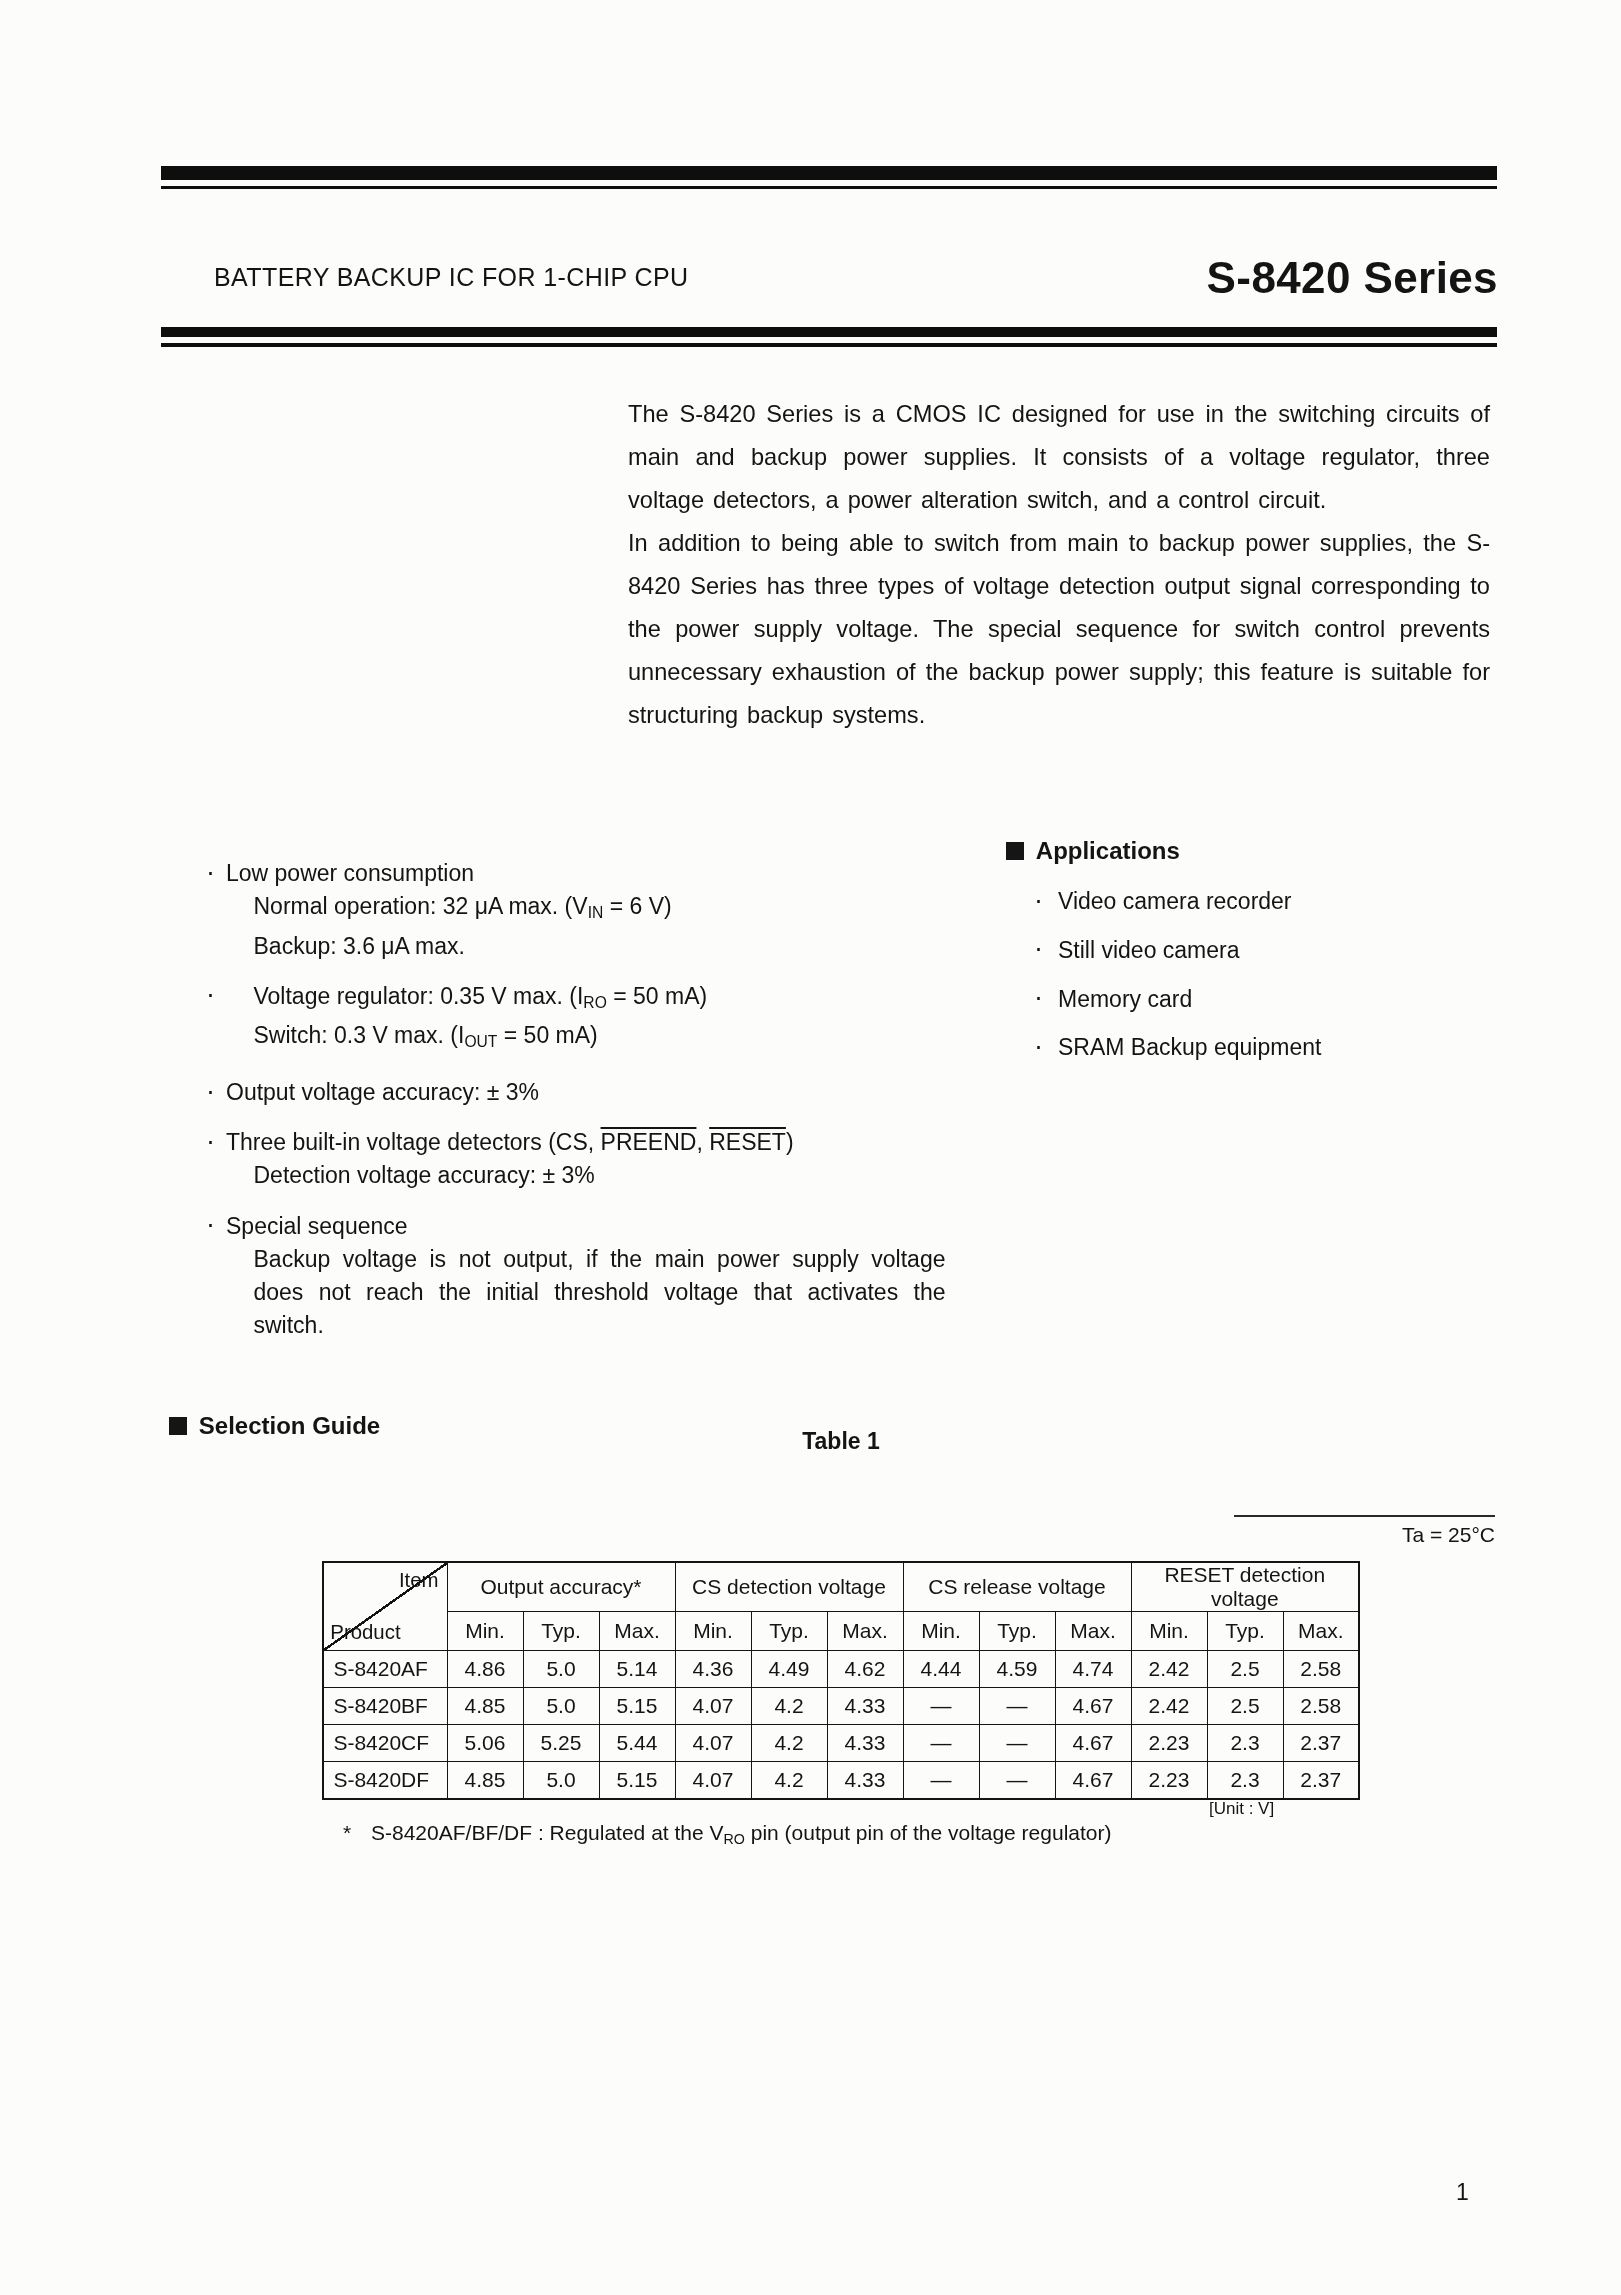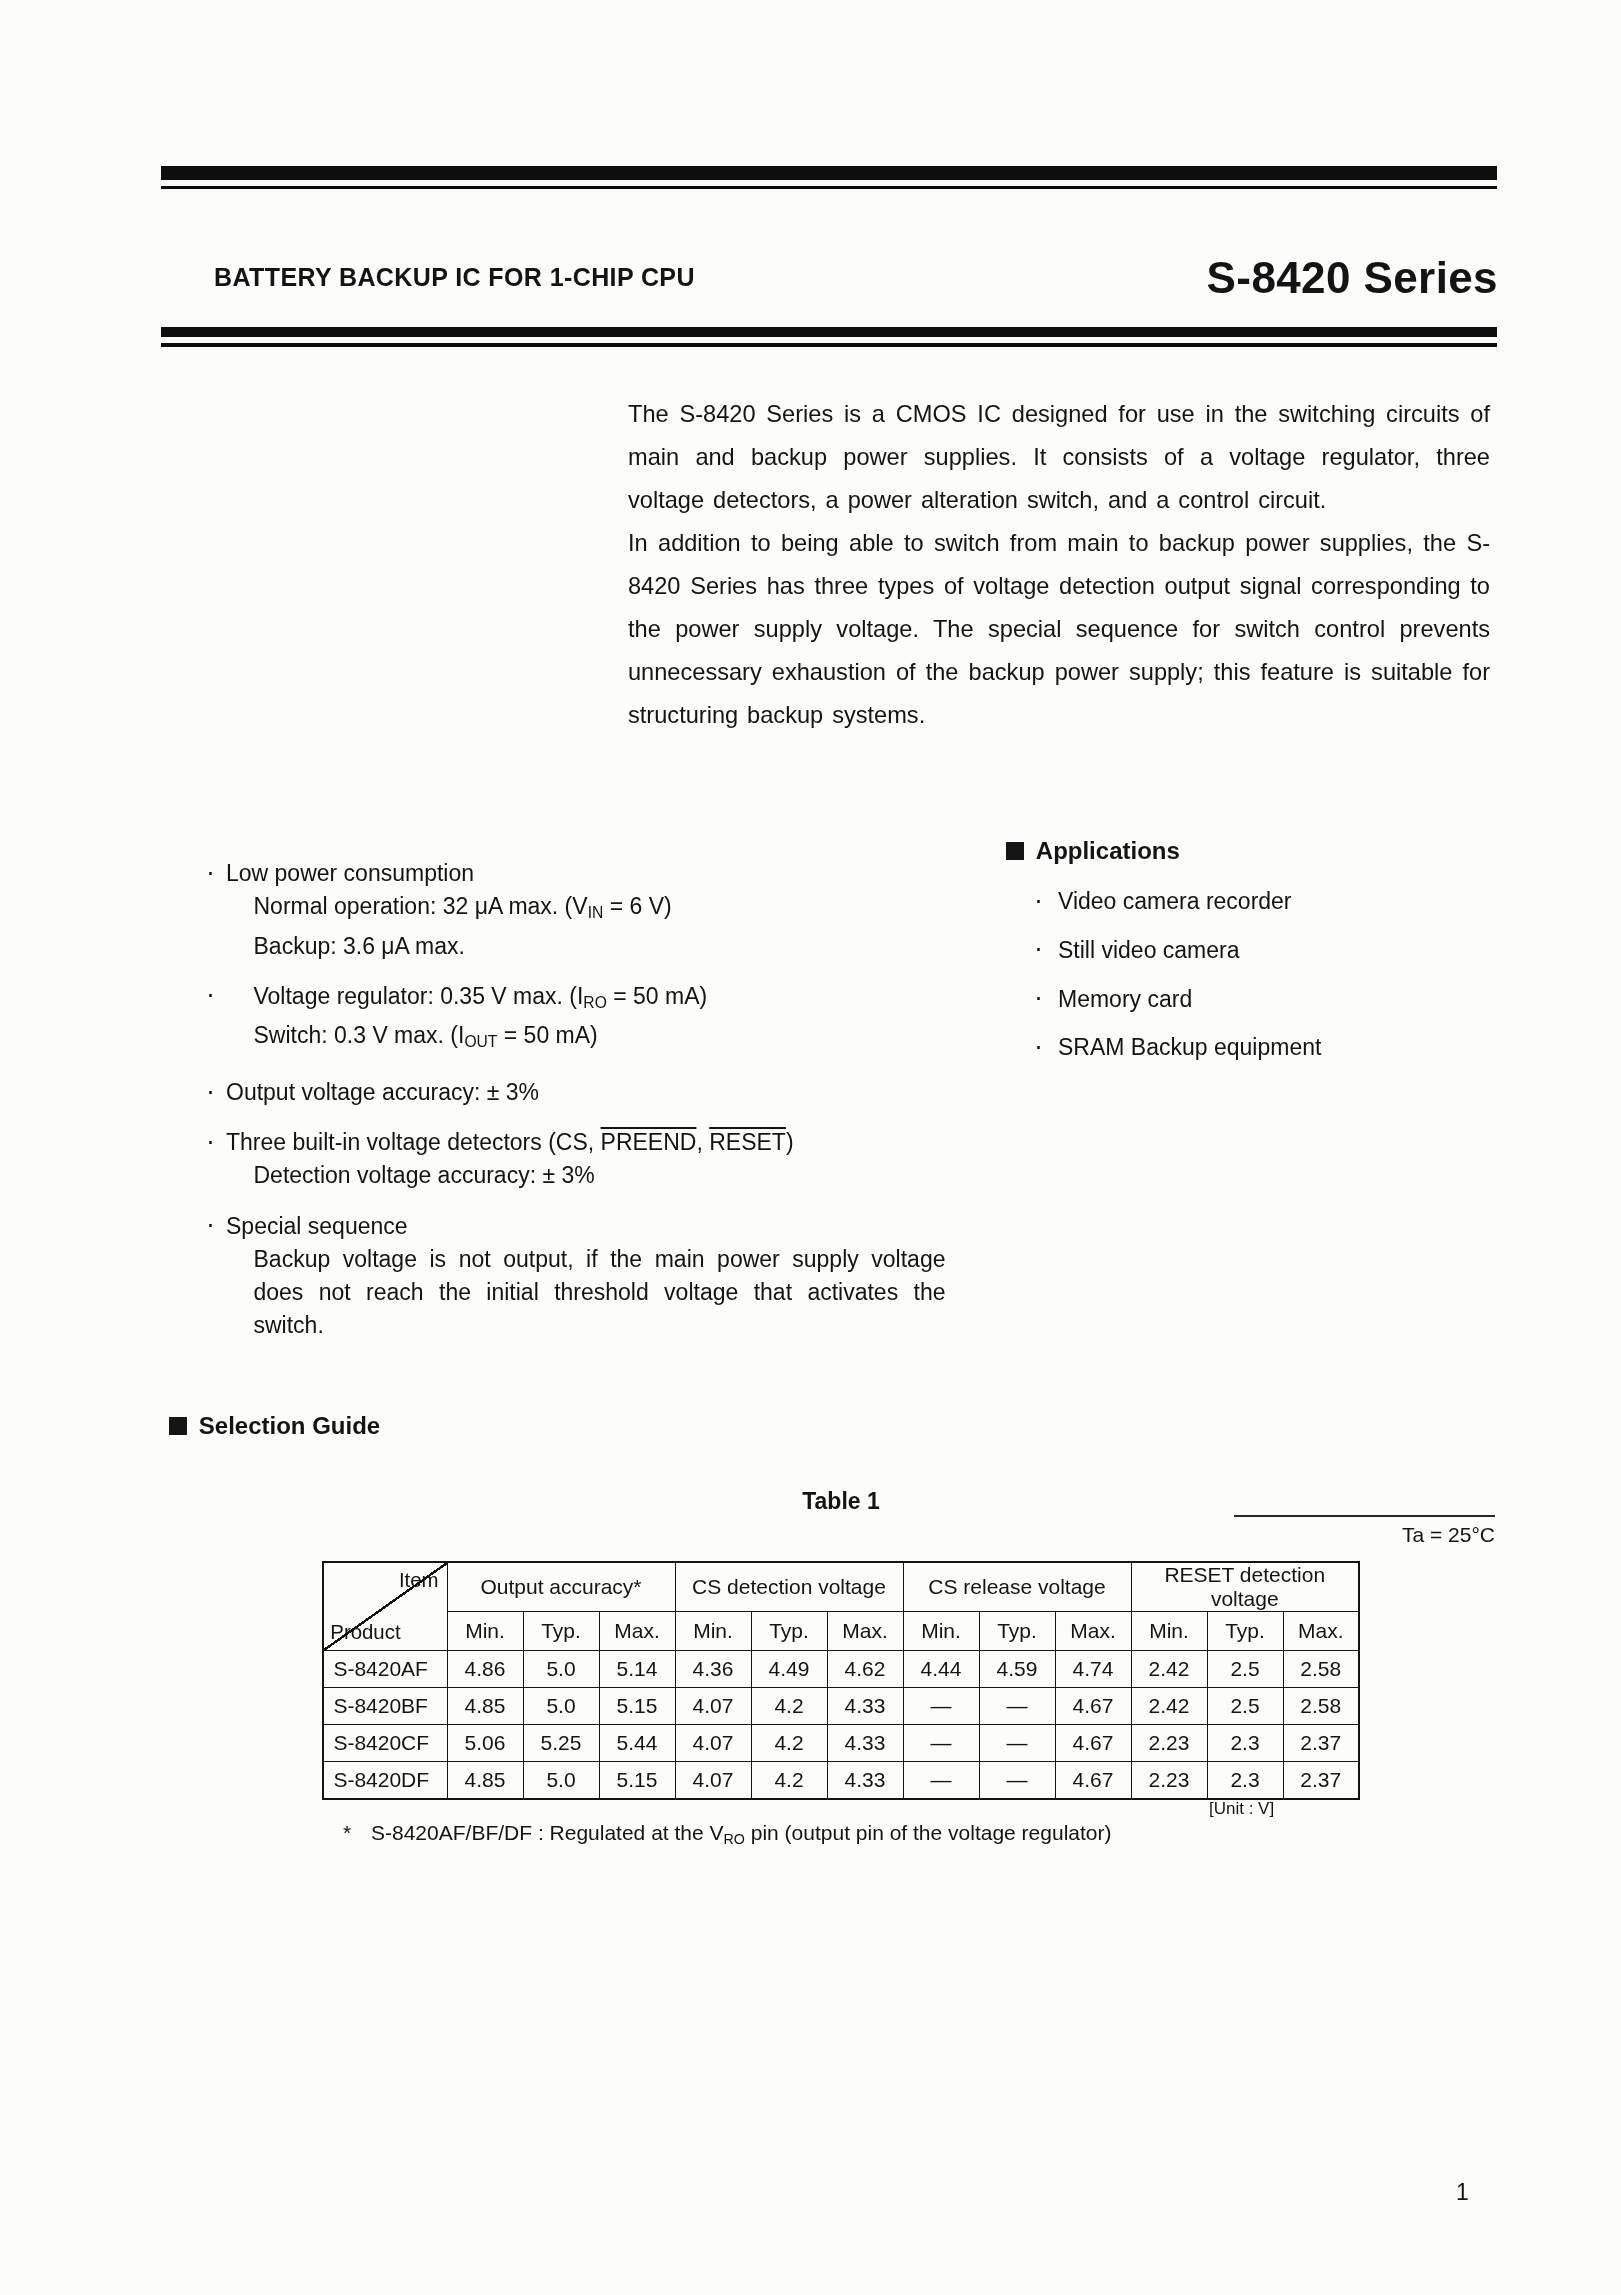--- a/index.html
+++ b/index.html
@@ -18,21 +18,21 @@
   .rule-top-thick { top: 166px; height: 14px; }
   .rule-top-thin  { top: 186px; height: 3.1px; }
   .rule-mid-thick { top: 327px; height: 10.2px; }
   .rule-mid-thin  { top: 343px; height: 3.9px; }
 
   
   .title-row {
     position: absolute; left: 214px; top: 226px; width: 1284px; height: 79px;
     display: flex; justify-content: space-between; align-items: flex-end;
   }
-  .doc-subtitle { font-size: 25px; font-weight: bold; letter-spacing: 0.4px; padding-bottom: 12.6px; }
+  .doc-subtitle { font-size: 25px; font-weight: normal; letter-spacing: 0.4px; padding-bottom: 12.6px; }
   .doc-title { font-size: 44px; font-weight: bold; letter-spacing: 0.4px; padding-bottom: 1.6px; }
 
   
   .intro { position: absolute; left: 628px; top: 393px; width: 862px; }
   .intro p {
     margin: 0; font-size: 23.6px; line-height: 43px;
     text-align: justify; word-spacing: 2.4px;
   }
 
   
@@ -51,21 +51,21 @@
 
   
   .applications { position: absolute; left: 1006px; top: 837px; width: 534px; }
   .a-list { margin-top: 20.4px; }
   .a-item { position: relative; padding-left: 52px; margin-bottom: 15.7px; font-size: 23px; line-height: 33px; }
   .a-item .dot { left: 28px; }
 
   
   .sg-header { position: absolute; left: 169px; top: 1412px; }
   .table-caption {
-    position: absolute; left: 322px; top: 1488px; width: 1038px;
+    position: absolute; left: 322px; top: 1428px; width: 1038px;
     text-align: center; font-size: 23px; font-weight: bold;
   }
   .ta-note {
     position: absolute; left: 1234px; top: 1515px; width: 261px;
     text-align: right; font-size: 21px; border-top: 2.4px solid #2a2a2a; padding-top: 5.5px;
   }
 
   
   .sel-table {
     position: absolute; left: 322px; top: 1561px;

